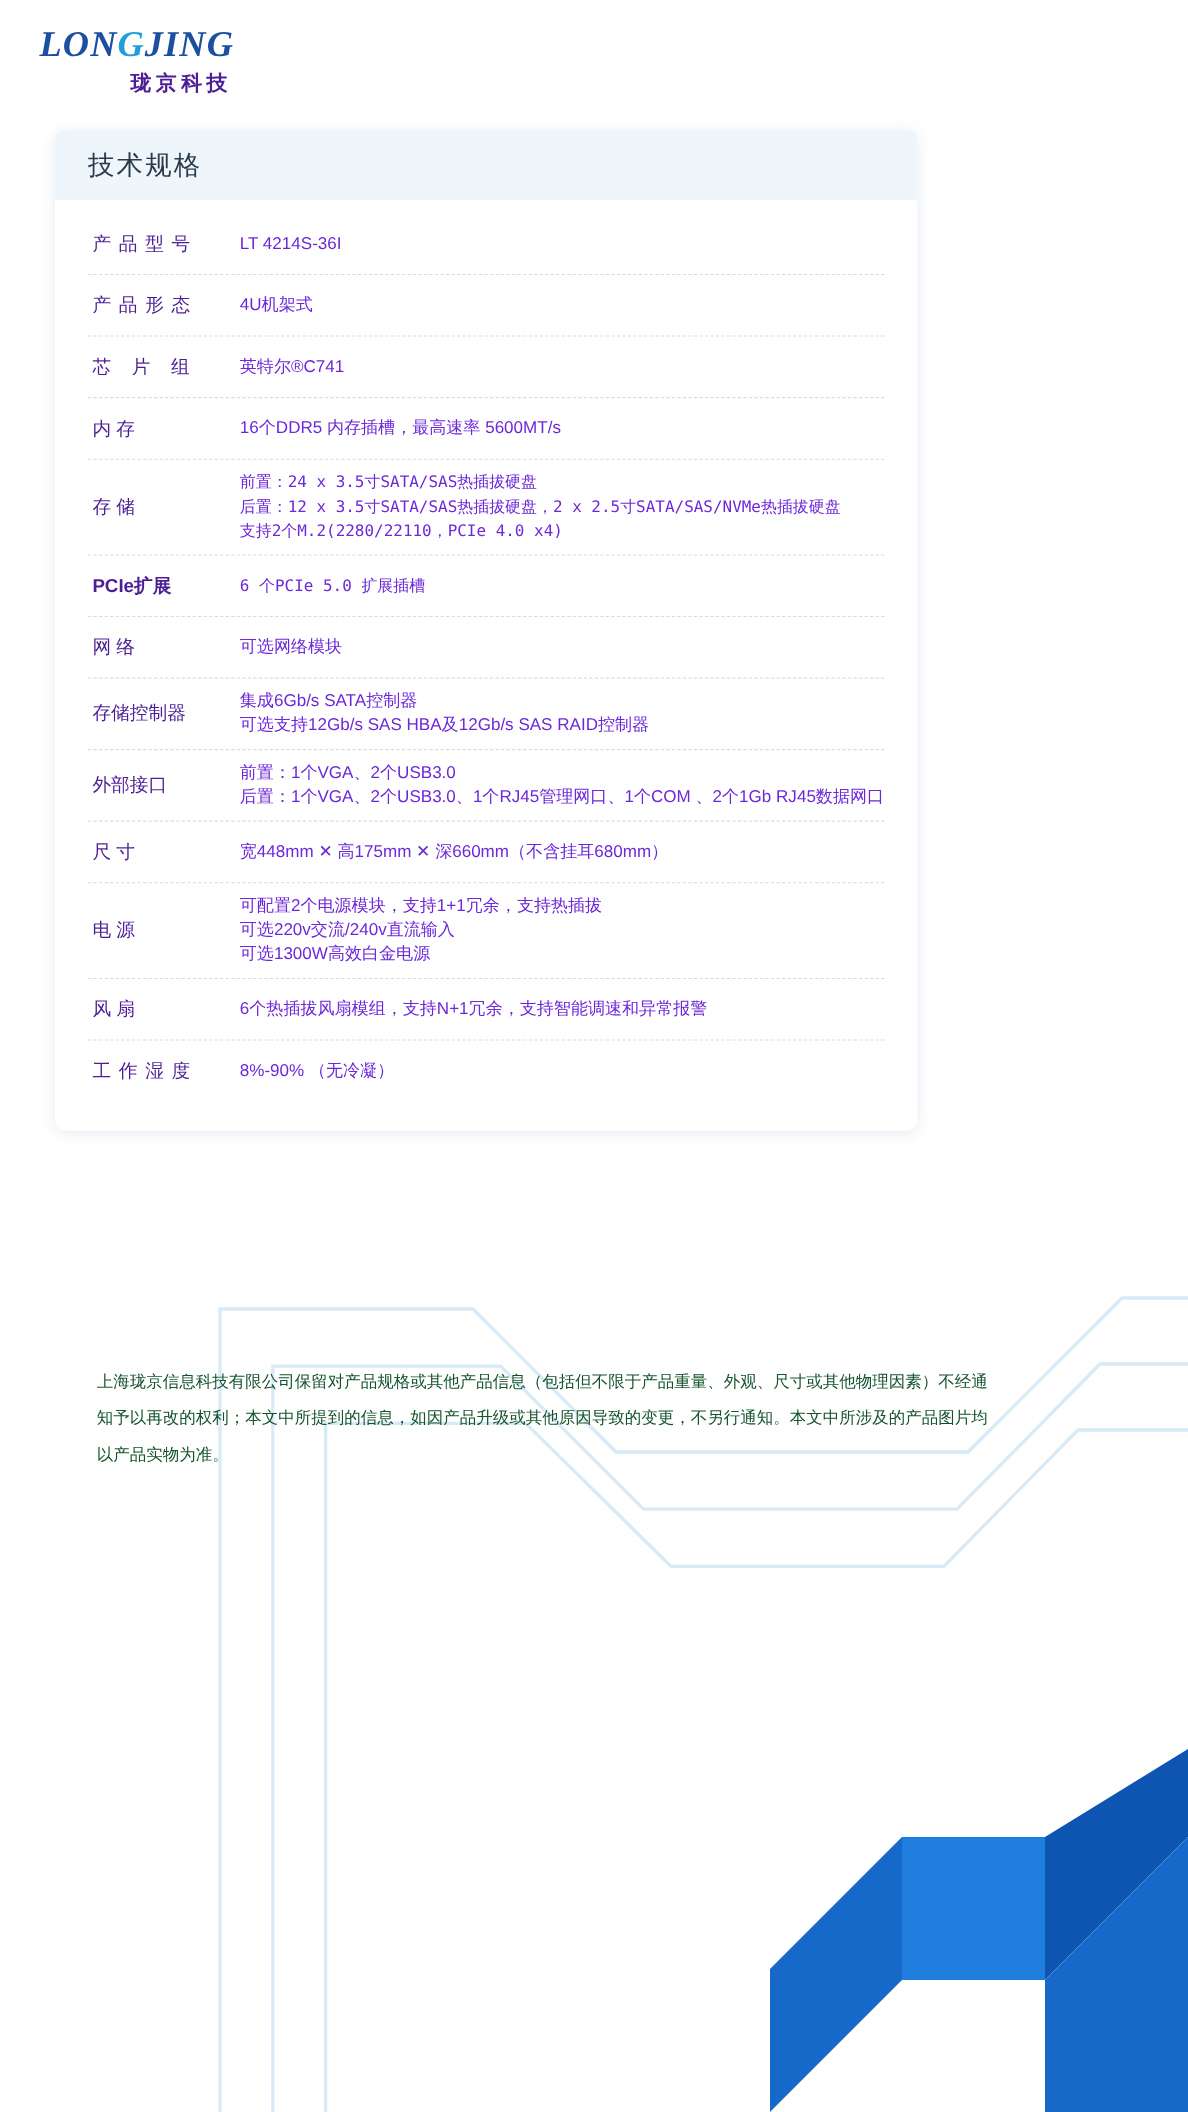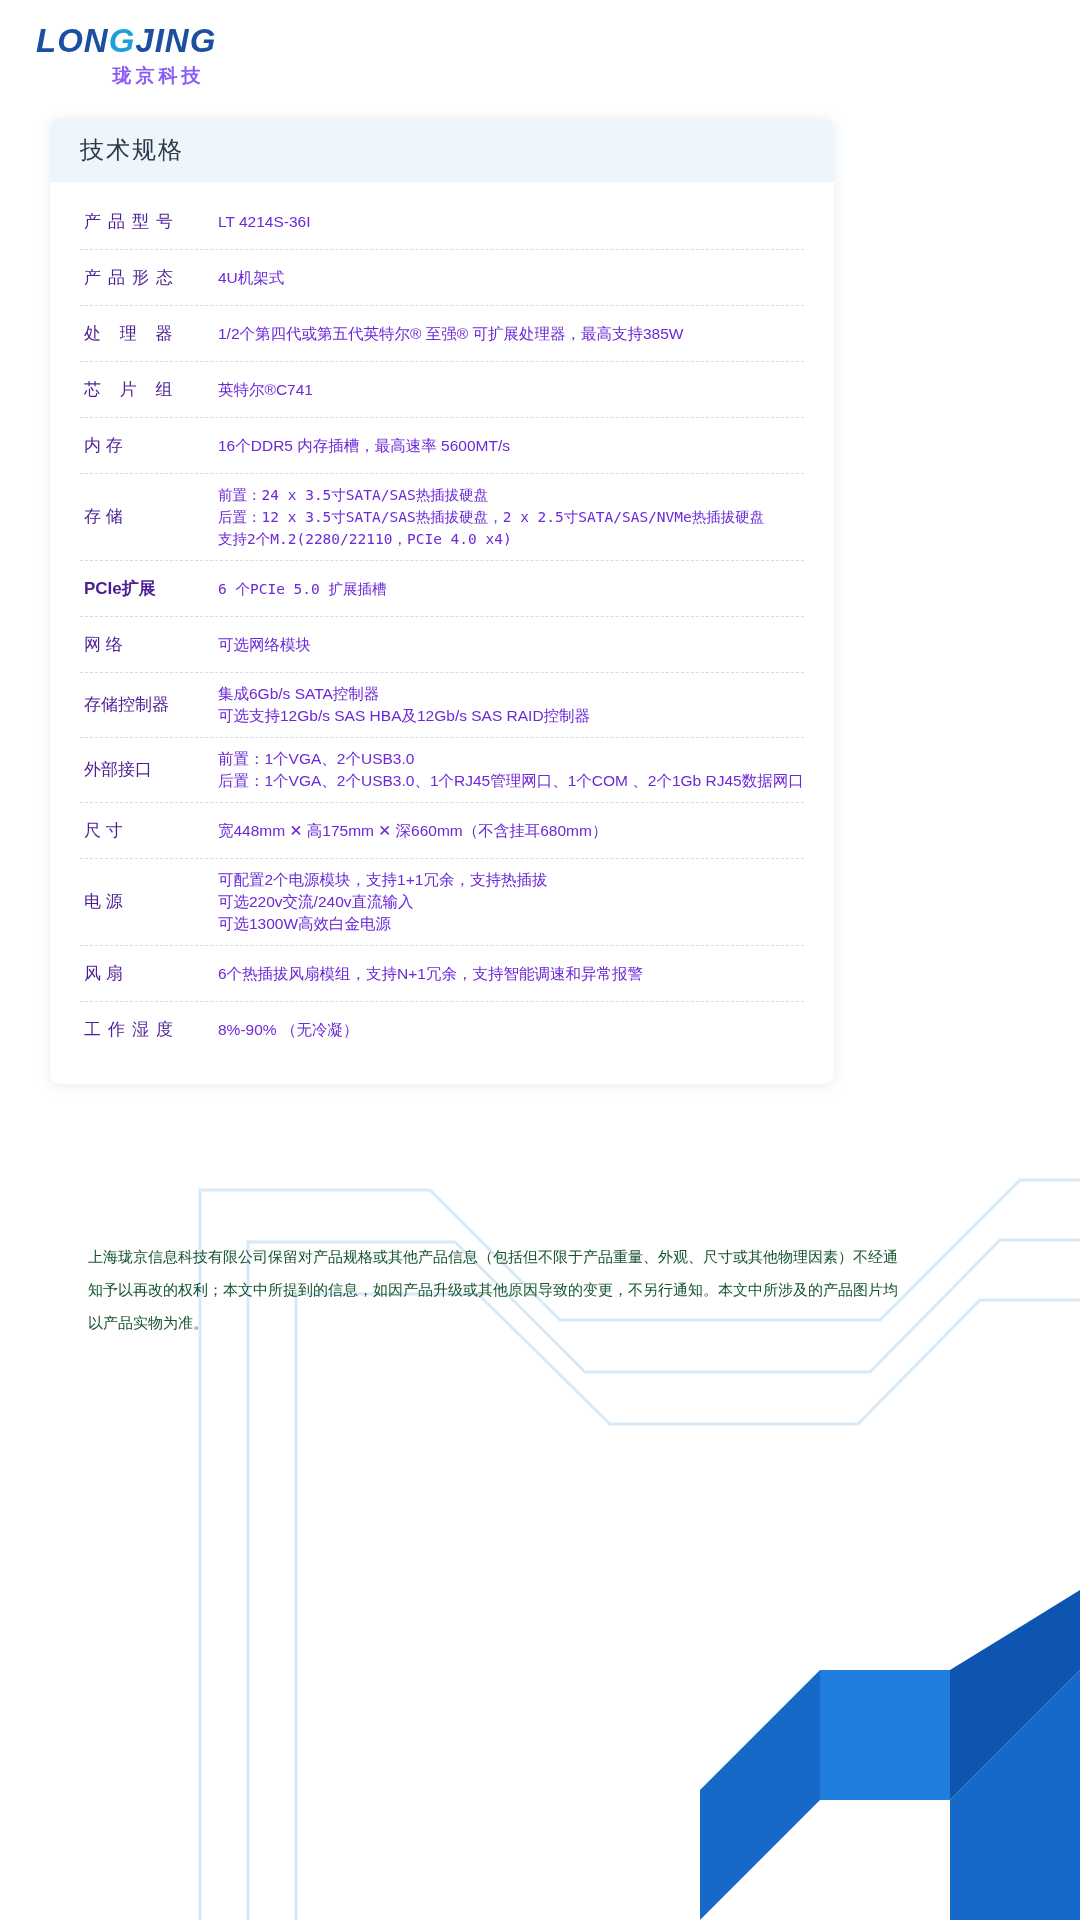--- a/index.html
+++ b/index.html
@@ -32,39 +32,39 @@
   }
 
   
   .logo-block {
     position: absolute;
     left: 36px;
     top: 22px;
     z-index: 3;
   }
   .logo-word {
-    font-family: Liberation Sans, sans-serif;
+    font-family: Liberation Serif, serif;
     font-weight: bold;
     font-style: italic;
     font-size: 33px;
     letter-spacing: 1px;
     color: #1c4fa0;
     line-height: 38px;
   }
   .logo-word .accent {
     color: #1e9fd8;
   }
   .logo-sub {
     font-size: 19px;
-    color: #8b5cf6;
+    color: #4c1d95;
     font-weight: bold;
     letter-spacing: 4px;
     text-align: right;
     margin-top: 3px;
-    margin-right: 12px;
+    margin-right: 2px;
   }
 
   
   .card {
     position: absolute;
     left: 50px;
     top: 118px;
     width: 784px;
     background: #ffffff;
     border-radius: 10px;
@@ -172,24 +172,20 @@
       <div class="spec-row">
         <div class="spec-label spaced">产品型号</div>
         <div class="spec-value">LT 4214S-36I</div>
       </div>
 
       <div class="spec-row">
         <div class="spec-label spaced">产品形态</div>
         <div class="spec-value">4U机架式</div>
       </div>
 
-      <div class="spec-row">
-        <div class="spec-label spaced">处 理 器</div>
-        <div class="spec-value">1/2个第四代或第五代英特尔® 至强® 可扩展处理器，最高支持385W</div>
-      </div>
 
       <div class="spec-row">
         <div class="spec-label spaced">芯 片 组</div>
         <div class="spec-value">英特尔®C741</div>
       </div>
 
       <div class="spec-row">
         <div class="spec-label">内      存</div>
         <div class="spec-value">16个DDR5 内存插槽，最高速率 5600MT/s</div>
       </div>

